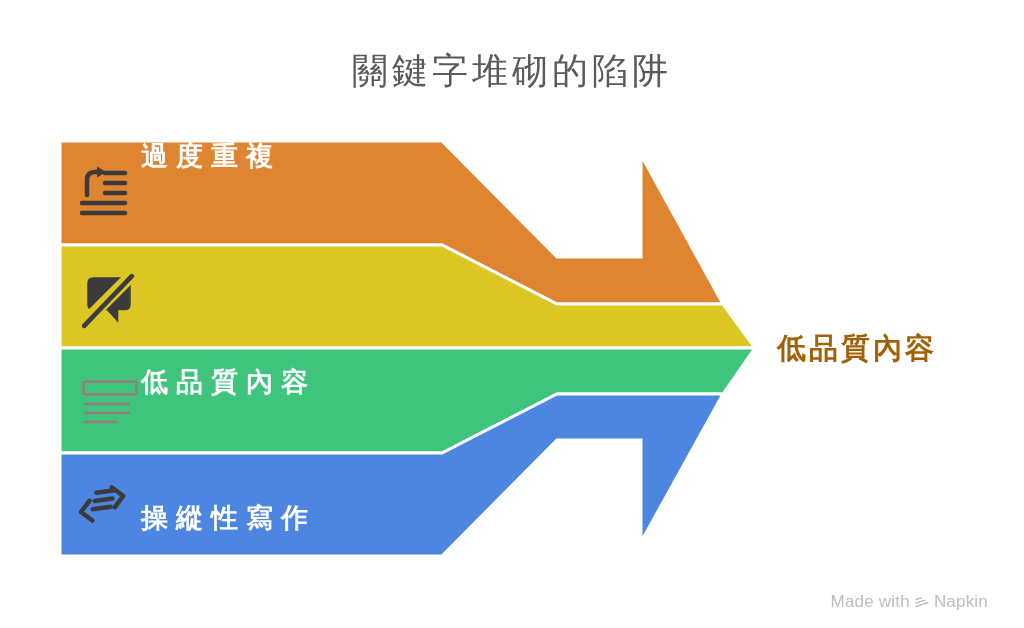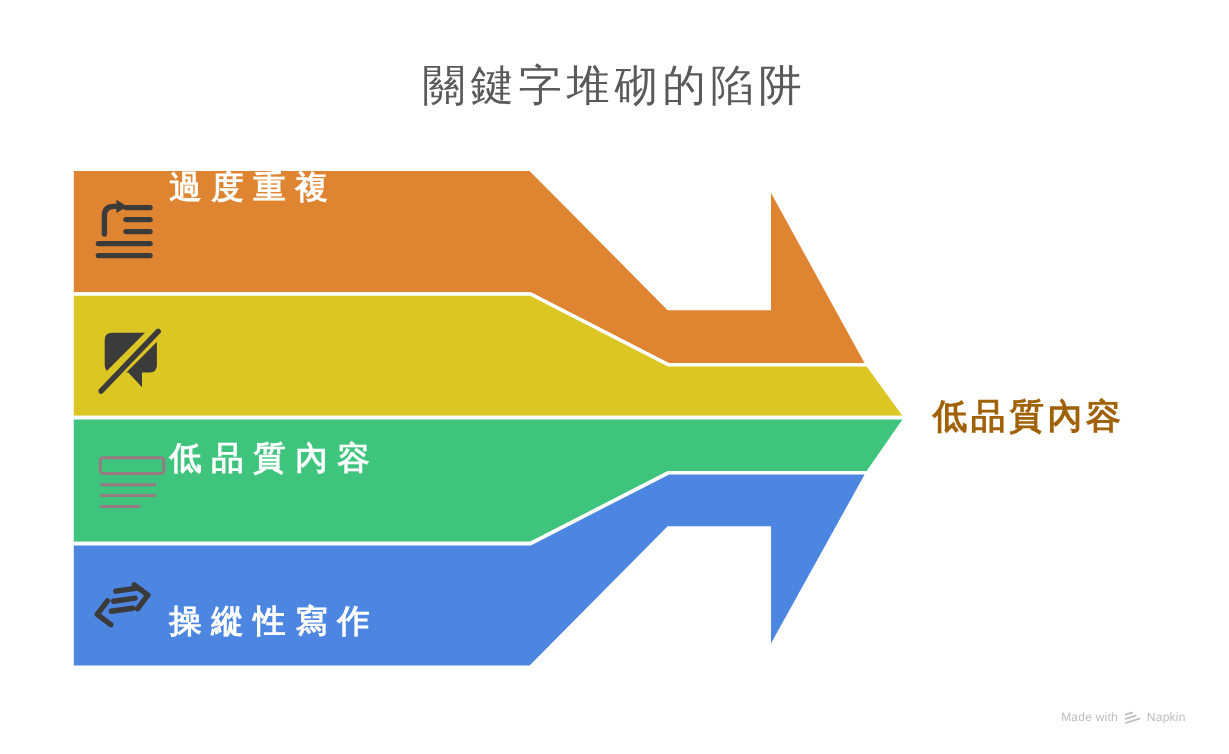--- a/index.html
+++ b/index.html
@@ -21,21 +21,21 @@
   .ic0{left:77px;top:164px;width:52px;height:55px;}
   .ic1{left:82px;top:271px;width:54px;height:58px;}
   .ic2{left:82px;top:380px;width:56px;height:44px;}
   .ic3{left:74px;top:477px;width:56px;height:52px;}
   .result-label{
     position:absolute;left:777px;top:333px;color:#a16207;font-weight:700;
     font-size:29px;line-height:31px;letter-spacing:3px;white-space:nowrap;
   }
   .watermark{
     position:absolute;right:36px;top:592px;display:flex;align-items:center;gap:5px;
-    font-size:10px;color:#BDBDBD;letter-spacing:.2px;
+    font-size:17px;color:#BDBDBD;letter-spacing:.2px;
   }
   .napkin-logo{width:14px;height:13px;display:block;}
 </style>
 </head>
 <body>
 
 <div class="stage">
 
   <div class="title">關鍵字堆砌的陷阱</div>
 

